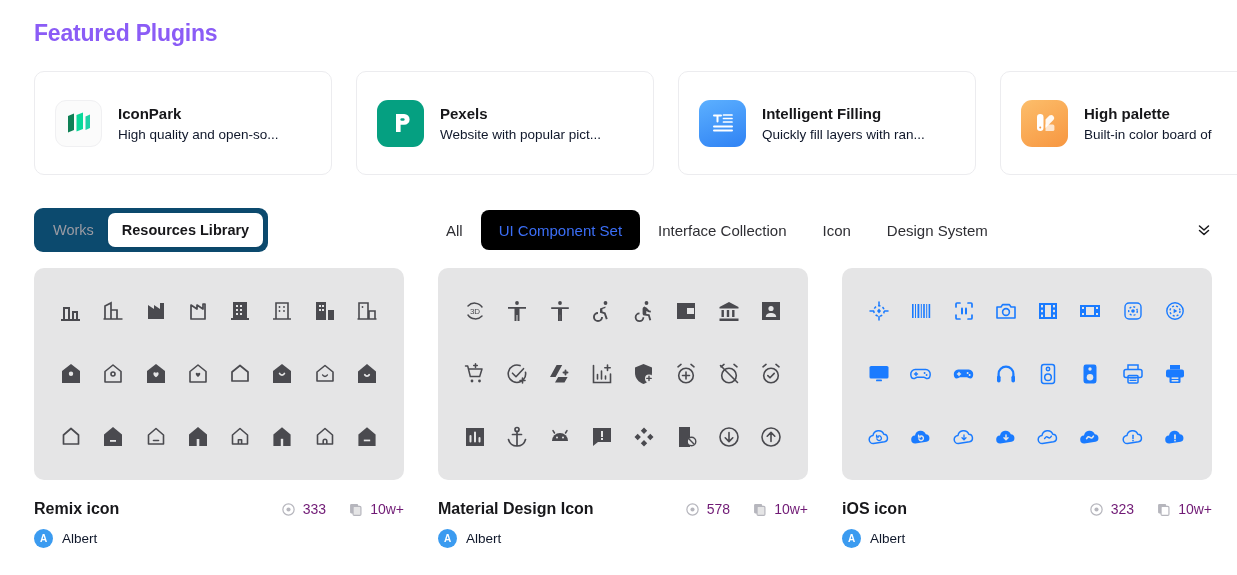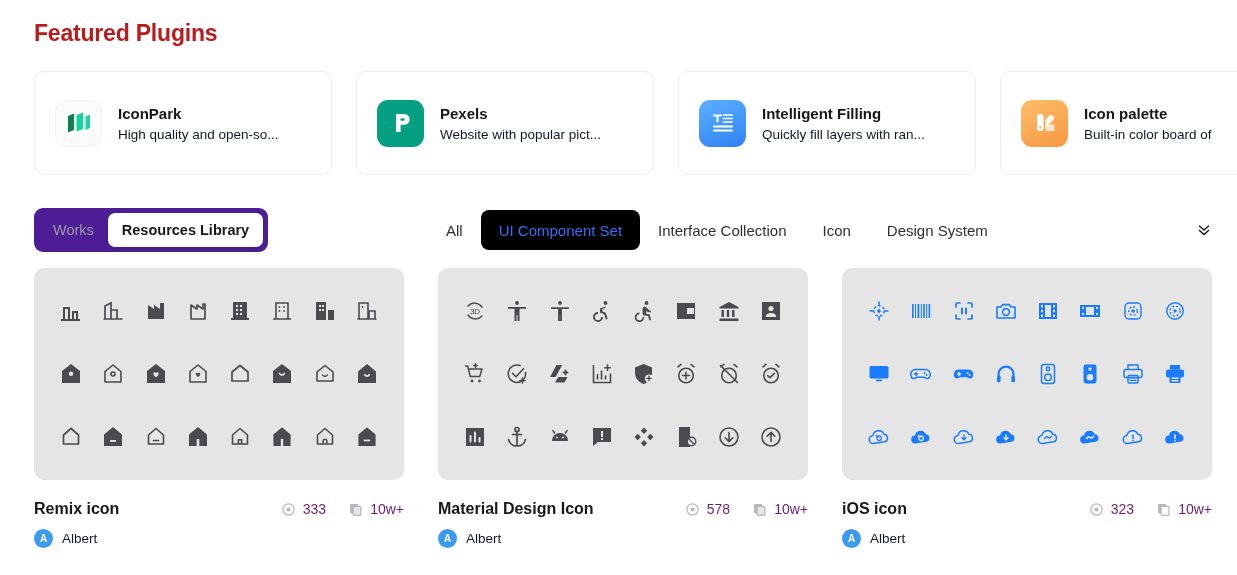--- a/index.html
+++ b/index.html
@@ -7,21 +7,21 @@
     width: 1237px; height: 575px;
     background: #ffffff;
     font-family: "Liberation Sans", sans-serif;
     overflow: hidden;
   }
   .page { position: relative; width: 1237px; height: 575px; background:#fff; }
 
   
   .section-title {
     position: absolute; left: 34px; top: 20px;
-    font-size: 23px; font-weight: bold; color: #b91c1c;
+    font-size: 23px; font-weight: bold; color: #8b5cf6;
     letter-spacing: -0.2px;
   }
   .plugin-row {
     position: absolute; left: 34px; top: 71px;
     display: flex; gap: 24px;
   }
   .plugin-card {
     width: 298px; height: 104px;
     border: 1px solid #ececef; border-radius: 10px;
     background: #fff;
@@ -39,21 +39,21 @@
     font-size: 15px; font-weight: bold; color: #17171a;
     margin-bottom: 5px; white-space: nowrap;
   }
   .plugin-desc {
     font-size: 13.5px; color: #0f172a; white-space: nowrap;
   }
 
   
   .seg {
     position: absolute; left: 34px; top: 208px;
-    height: 44px; background: #4c1d95; border-radius: 9px;
+    height: 44px; background: #0c4a6e; border-radius: 9px;
     display: flex; align-items: flex-start; padding: 5px;
   }
   .seg-item {
     height: 34px; padding: 0 14px; border-radius: 7px;
     display: flex; align-items: center; justify-content: center;
     font-size: 14.5px; color: #9b9ba3; white-space: nowrap;
   }
   .seg-item.active {
     background: #fff; color: #17171a; font-weight: bold;
     box-shadow: 0 1px 3px rgba(0,0,0,.10);
@@ -164,21 +164,21 @@
     <div class="plugin-card">
       <div class="plugin-logo" style="background:linear-gradient(150deg,#fcbe6b,#f79640);">
         <svg width="26" height="26" viewBox="0 0 26 26">
           <rect x="5" y="4" width="6.5" height="17" rx="3.2" fill="#fff"></rect>
           <circle cx="8.25" cy="17.6" r="1" fill="#f79640"></circle>
           <path d="M13.5 9.5 L17.4 5.6 a3 3 0 0 1 4.2 4.2 L13.5 18 Z" fill="#fff" opacity=".92"></path>
           <path d="M13.5 14.5 H20.8 a1.6 1.6 0 0 1 1.6 1.6 V19.4 a1.6 1.6 0 0 1 -1.6 1.6 H13.5 Z" fill="#fff" opacity=".72"></path>
         </svg>
       </div>
       <div class="plugin-text">
-        <div class="plugin-name">Icon palette</div>
+        <div class="plugin-name">High palette</div>
         <div class="plugin-desc">Built-in color board of</div>
       </div>
     </div>
 
   </div>
 
   <div class="seg">
     <div class="seg-item">Works</div>
     <div class="seg-item active">Resources Library</div>
   </div>

